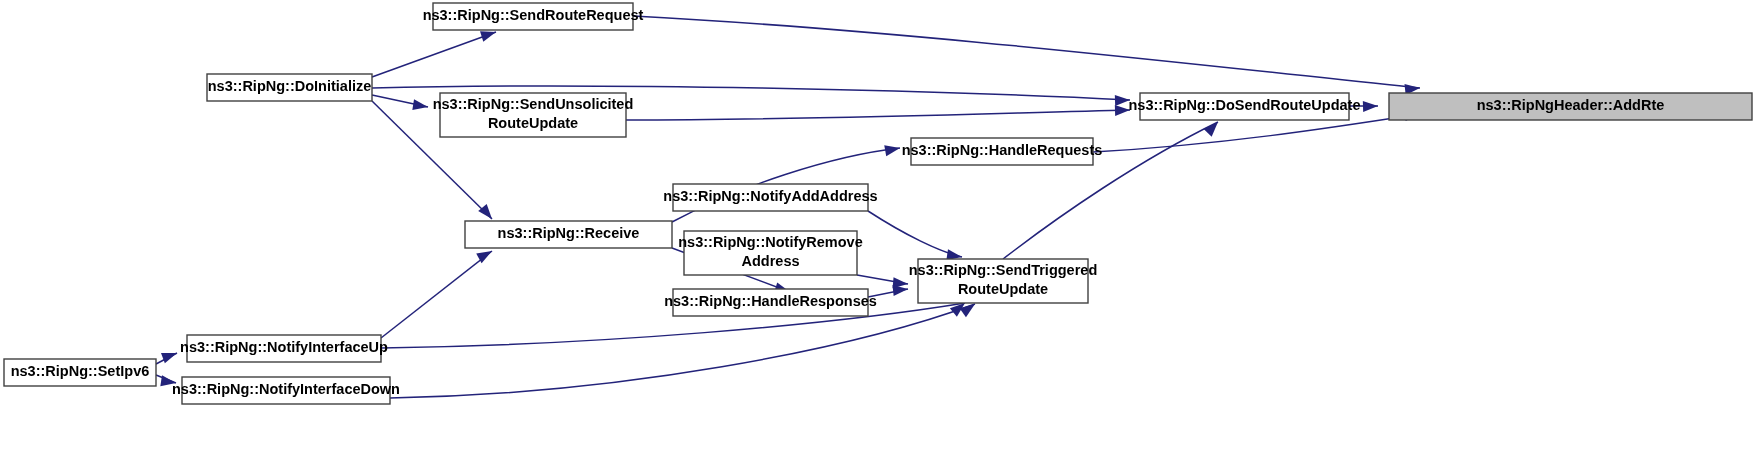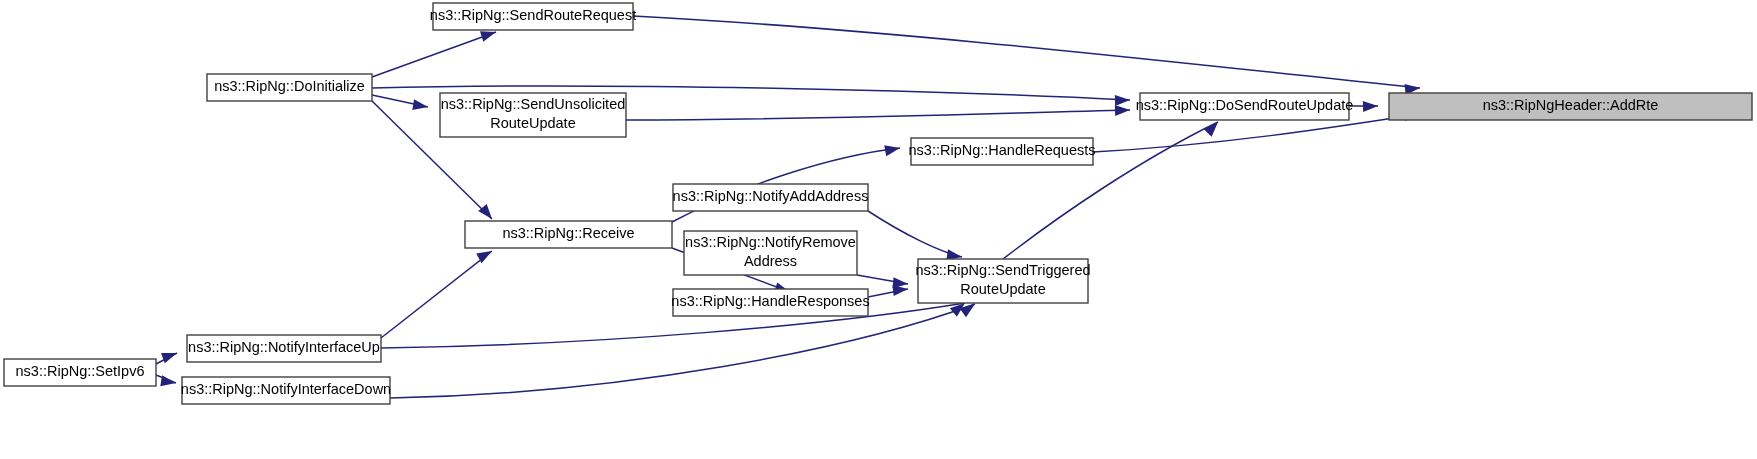--- a/index.html
+++ b/index.html
@@ -6,20 +6,21 @@
     margin: 0;
     padding: 0;
     background: #ffffff;
   }
   #graph-root {
     position: relative;
     width: 1748px;
     height: 459px;
     background: #ffffff;
     font-family: "Liberation Sans", sans-serif;
+    font-weight: bold;
   }
   svg.graph-canvas {
     position: absolute;
     top: 0;
     left: 0;
     width: 1757px;
     height: 459px;
     overflow: visible;
   }
   .node-rect {

